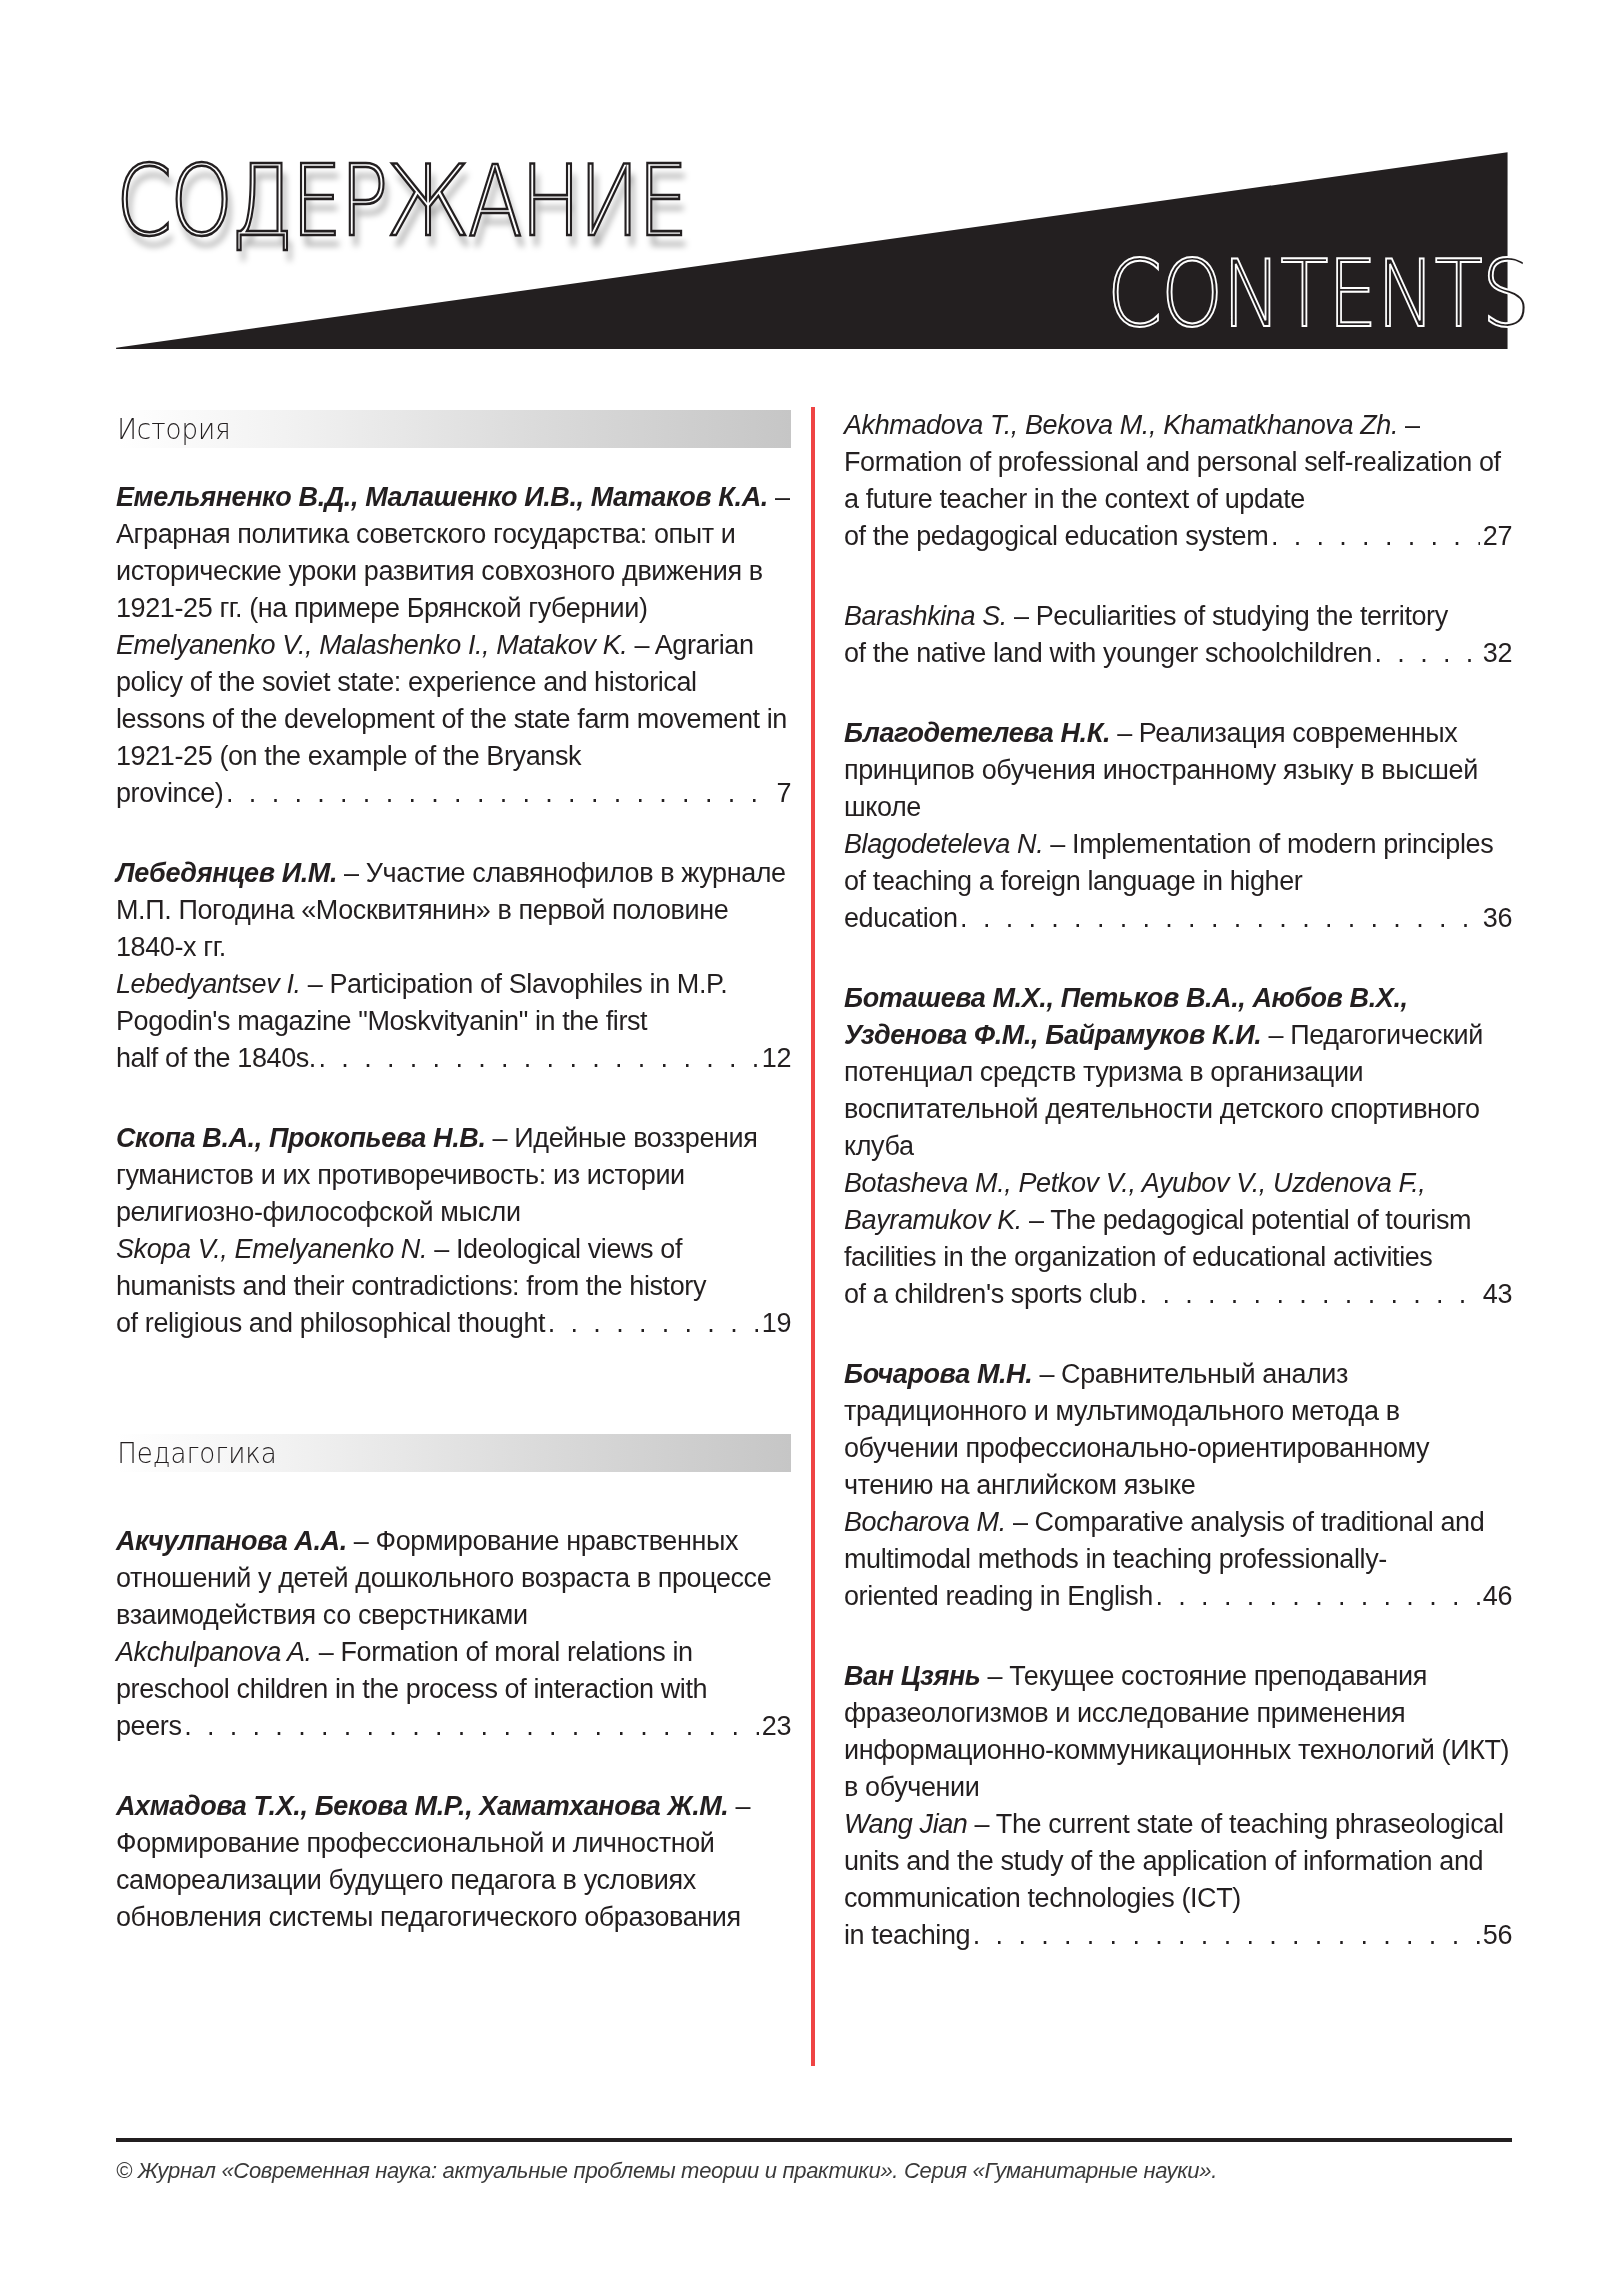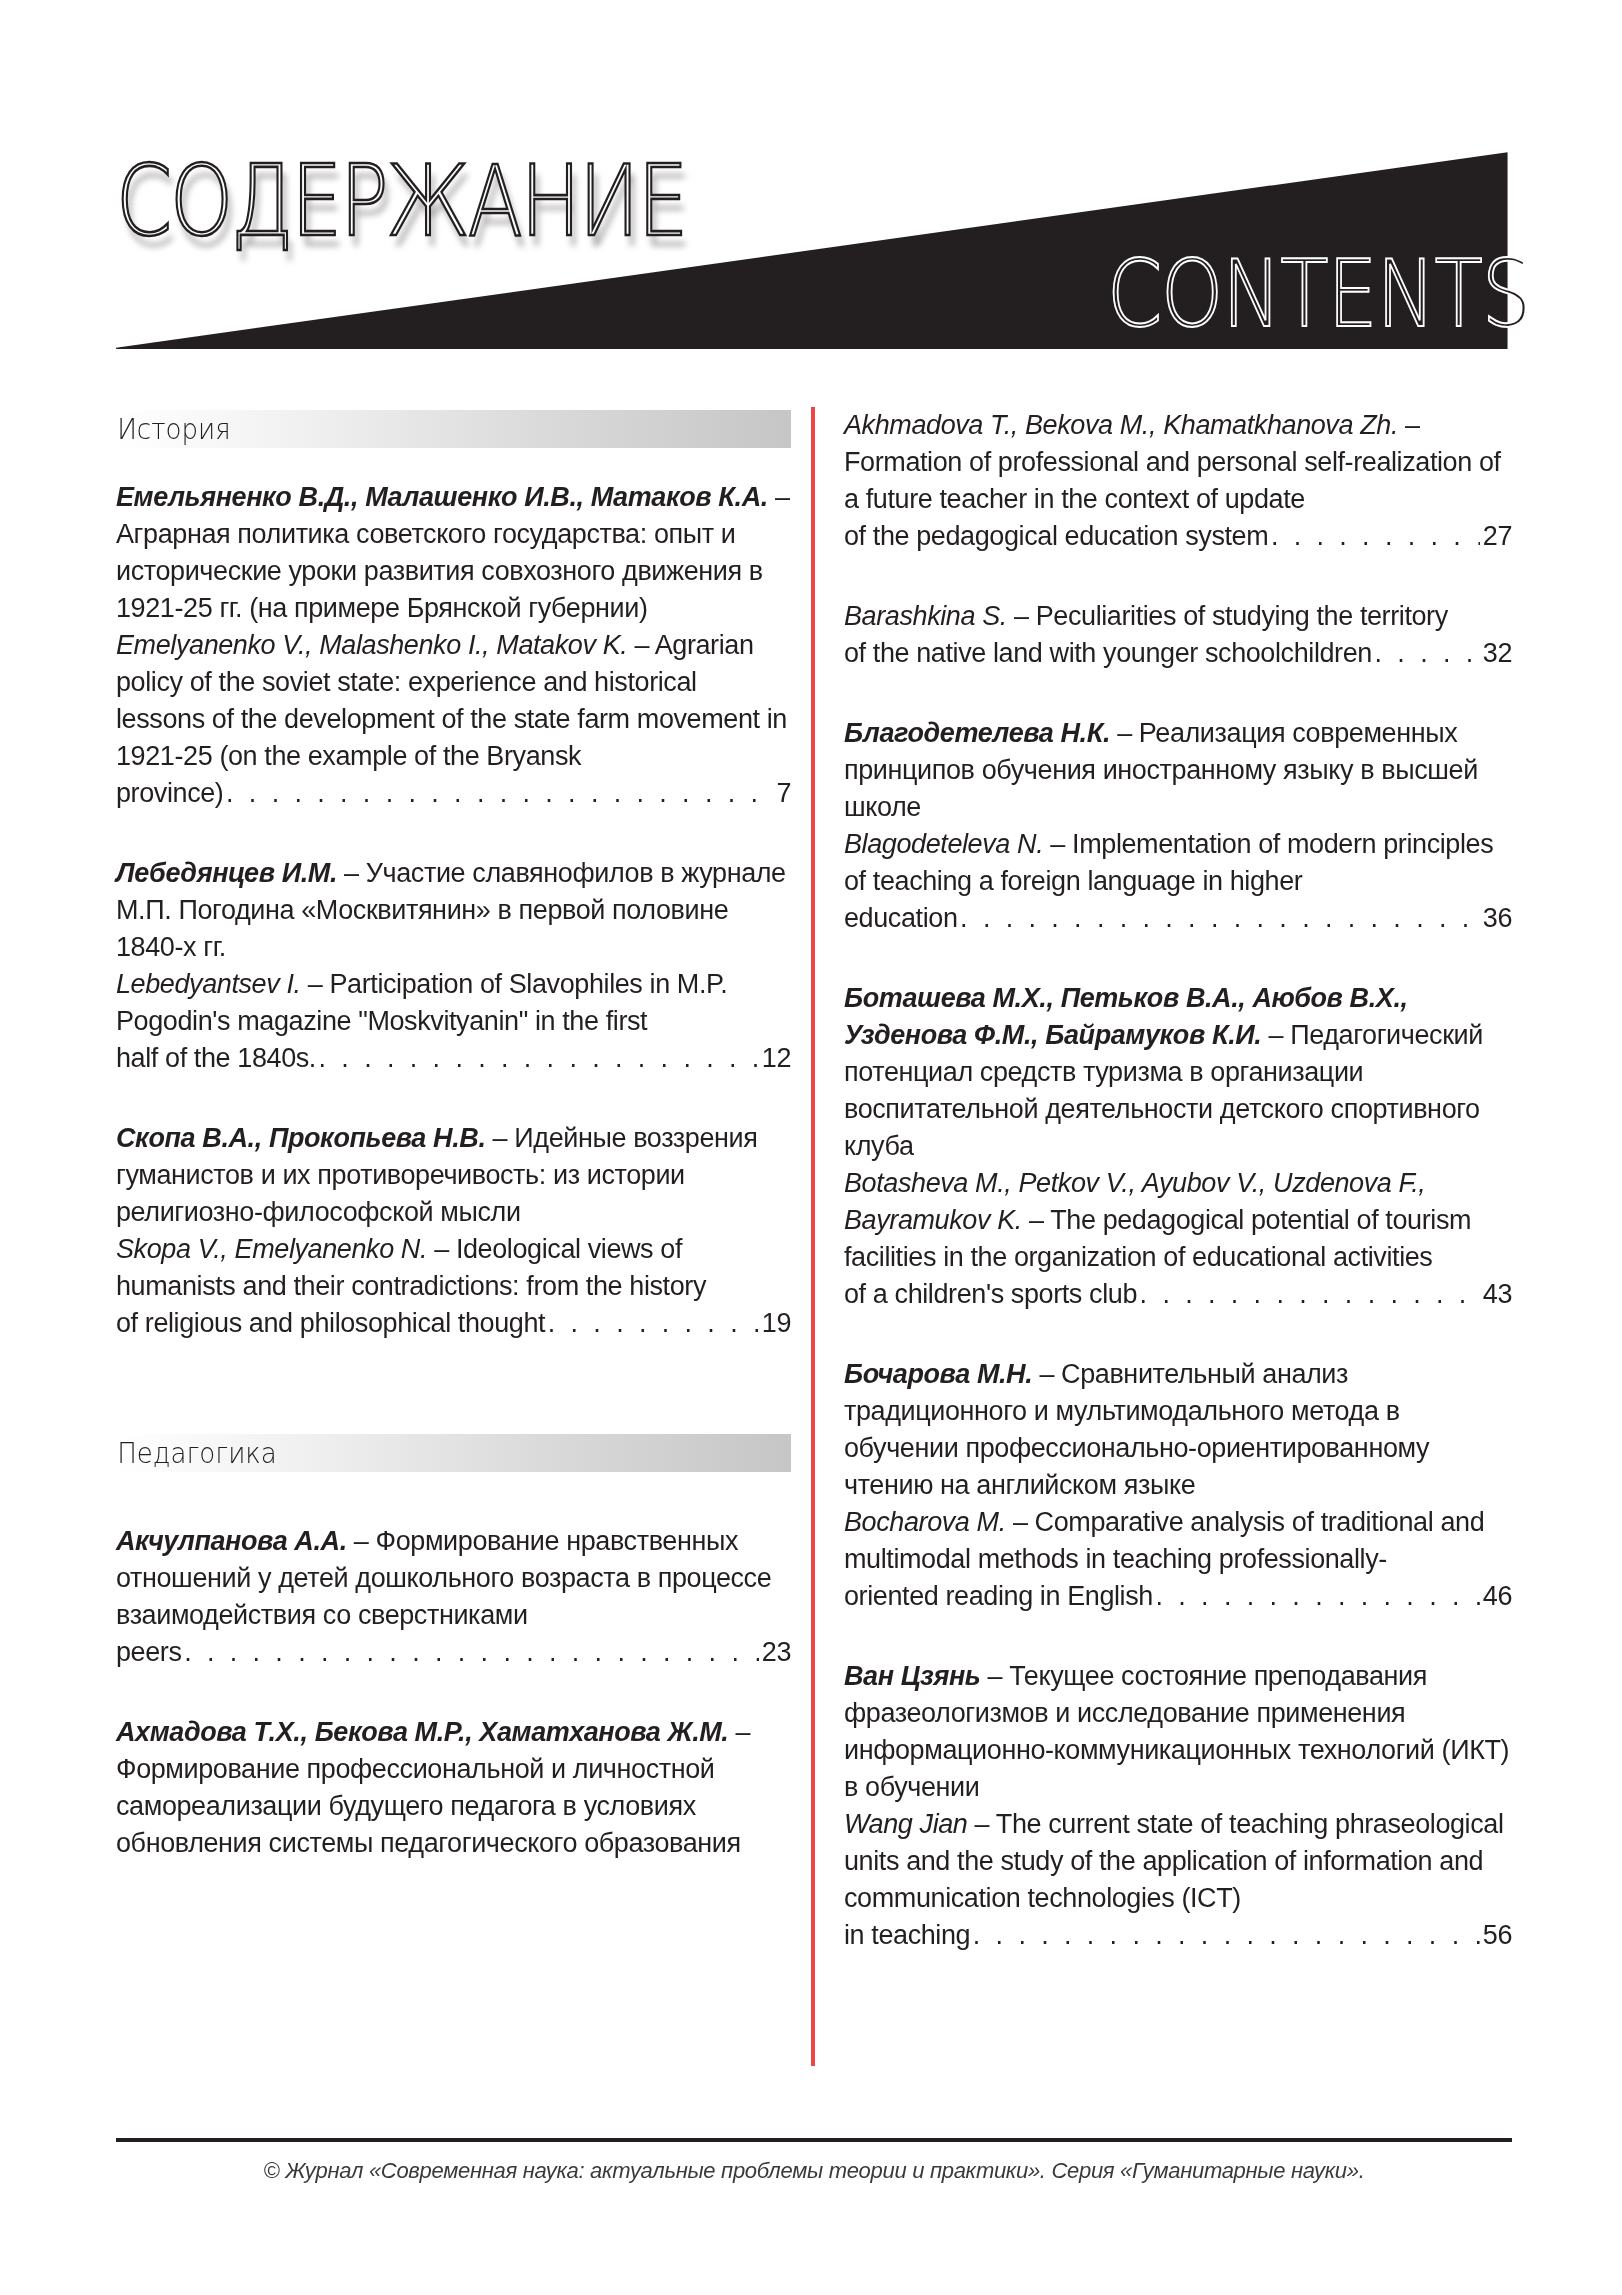--- a/index.html
+++ b/index.html
@@ -50,21 +50,21 @@
   .authors-en { font-style: italic; }
   .leader-line { display: flex; align-items: baseline; }
   .leader-line .lead-text { white-space: nowrap; }
   .leader-line .dots { flex: 1; overflow: hidden; white-space: nowrap; letter-spacing: 3.9px;
                         margin: 0 2.6px; color: #231f20; }
   .leader-line .dots::before { content: ". . . . . . . . . . . . . . . . . . . . . . . . . . . . . . . . . . . . . . . . . . . . . . . . . . . . . . . . . . . . . . . . . . . . . . . . . . . . . . . . . . . . . . . . . . . ."; }
   .leader-line .page { white-space: nowrap; }
 
   
   .footer-rule { position: absolute; left: 116px; top: 2138px; width: 1396px; height: 3.9px; background: #231f20; }
-  .footer-text { position: absolute; left: 116px; top: 2158px; width: 1396px; text-align: center;
+  .footer-text { position: absolute; left: 116px; top: 2158px; width: 1396px; text-align: left;
                  font-style: italic; font-size: 22px; color: #3a3a3a; letter-spacing: -0.3px; }
 </style>
 </head>
 <body>
 
 <div class="banner">
   <svg width="1623" height="366" viewBox="0 0 2480 560">
     <polygon points="176,532 2305,233 2305,534 176,534" fill="#231f20"></polygon>
   </svg>
   <div class="title-ru">СОДЕРЖАНИЕ</div>
@@ -106,20 +106,21 @@
         <span class="page">19</span>
       </p>
   </div>
 
   <div class="section-bar second">
     <span class="section-title">Педагогика</span>
   </div>
 
   <div class="entry">
     <p><span class="authors-ru">Акчулпанова А.А.</span><span> – Формирование нравственных отношений у детей дошкольного возраста в процессе взаимодействия со сверстниками</span></p>
+    <p><span class="authors-en">Akchulpanova A.</span><span> – Formation of moral relations in preschool children in the process of interaction with</span></p>
     <p class="leader-line">
         <span class="lead-text">peers</span>
         <span class="dots"></span>
         <span class="page">23</span>
       </p>
   </div>
 
   <div class="entry">
     <p><span class="authors-ru">Ахмадова Т.Х., Бекова М.Р., Хаматханова Ж.М.</span><span> – Формирование профессиональной и личностной самореализации будущего педагога в условиях обновления системы педагогического образования</span></p>
   </div>

